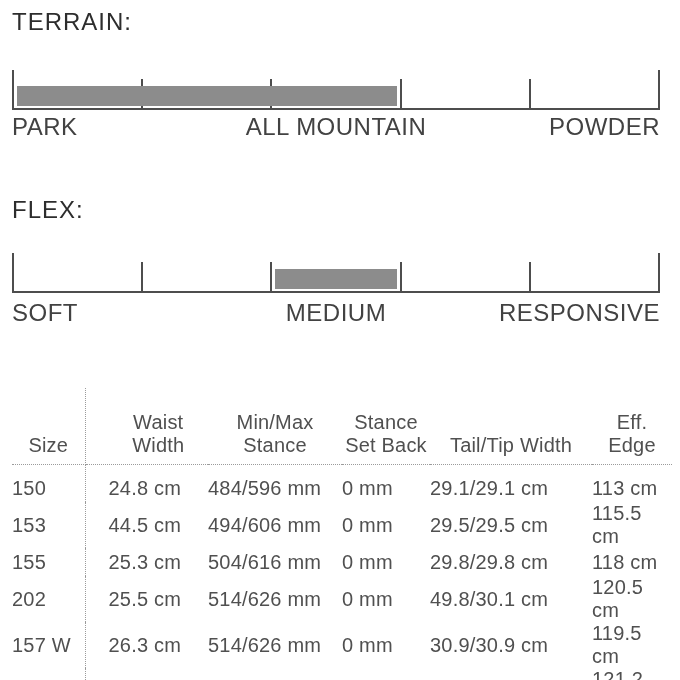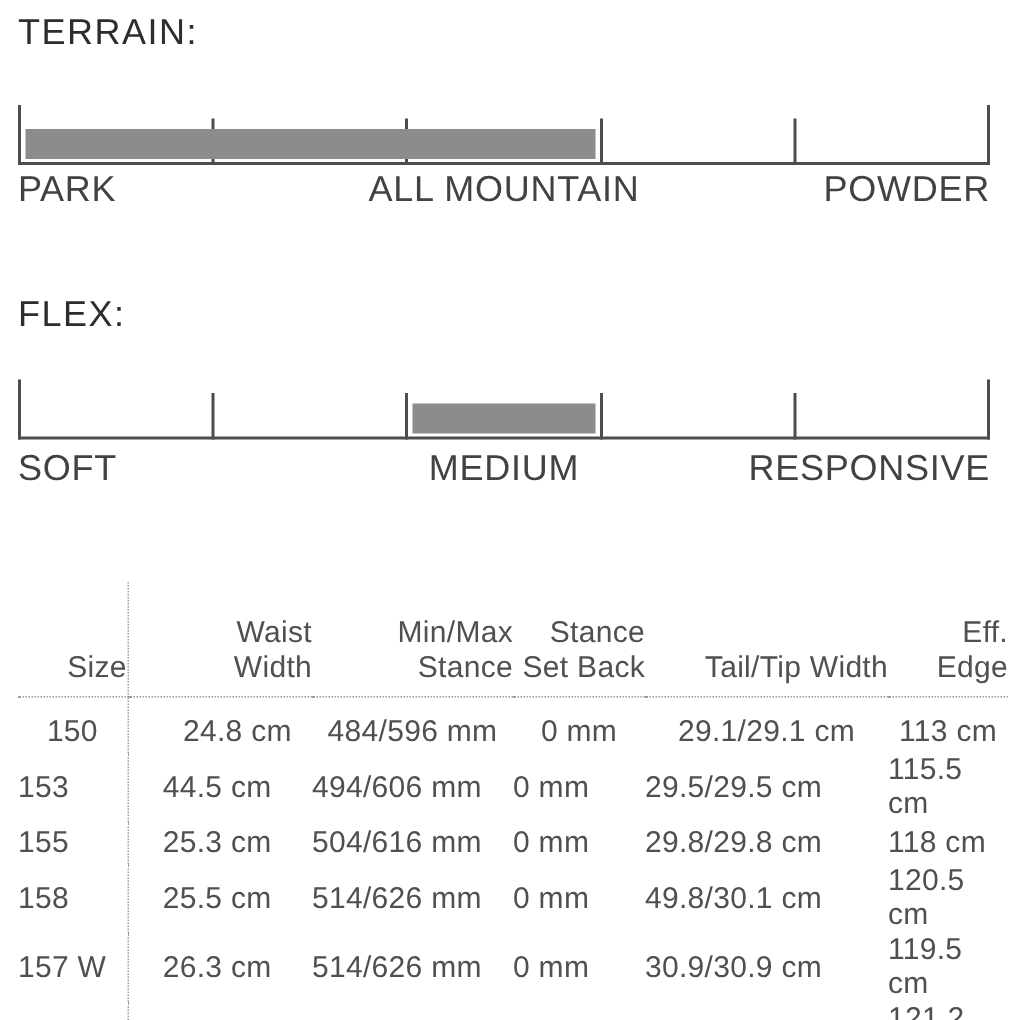--- a/index.html
+++ b/index.html
@@ -28,26 +28,26 @@
     line-height:22px;color:var(--label-text);letter-spacing:.5px;
   }
   .gauge-labels .pos-left{position:absolute;left:0;top:0;}
   .gauge-labels .pos-center{position:absolute;left:50%;transform:translateX(-50%);top:0;}
   .gauge-labels .pos-right{position:absolute;right:0;top:0;}
   table.spec{
     position:absolute;left:12px;top:388px;width:660px;border-collapse:collapse;
     table-layout:fixed;font-size:20px;color:var(--table-text);letter-spacing:.2px;
   }
   table.spec th{
-    font-weight:400;text-align:right;vertical-align:bottom;box-sizing:border-box;
+    font-weight:400;text-align:center;vertical-align:bottom;box-sizing:border-box;
     height:52px;padding:0 0 7px 0;border-bottom:1px dotted var(--dotted-line);
   }
   table.spec th .h-line{line-height:23px;min-height:23px;}
   table.spec td{height:28px;vertical-align:middle;padding:0;}
-  table.spec tbody tr:first-child td{padding-top:9px;text-align:center;}
+  table.spec tbody tr:first-child td{padding-top:9px;}
   table.spec .c0{border-right:1px dotted var(--dotted-line);}
   table.spec .c1{padding-left:23px;}
 </style>
 </head>
 <body>
 
 <div class="sheet">
 
   <div class="section-title" style="top:6px">TERRAIN:</div>
   <div class="gauge" style="top:70px">
@@ -139,21 +139,21 @@
         </tr>
         <tr>
           <td class="c0">155</td>
           <td class="c1">25.3 cm</td>
           <td class="c2">504/616 mm</td>
           <td class="c3">0 mm</td>
           <td class="c4">29.8/29.8 cm</td>
           <td class="c5">118 cm</td>
         </tr>
         <tr>
-          <td class="c0">158</td>
+          <td class="c0">202</td>
           <td class="c1">25.5 cm</td>
           <td class="c2">514/626 mm</td>
           <td class="c3">0 mm</td>
           <td class="c4">49.8/30.1 cm</td>
           <td class="c5">120.5 cm</td>
         </tr>
         <tr>
           <td class="c0">157 W</td>
           <td class="c1">26.3 cm</td>
           <td class="c2">514/626 mm</td>

